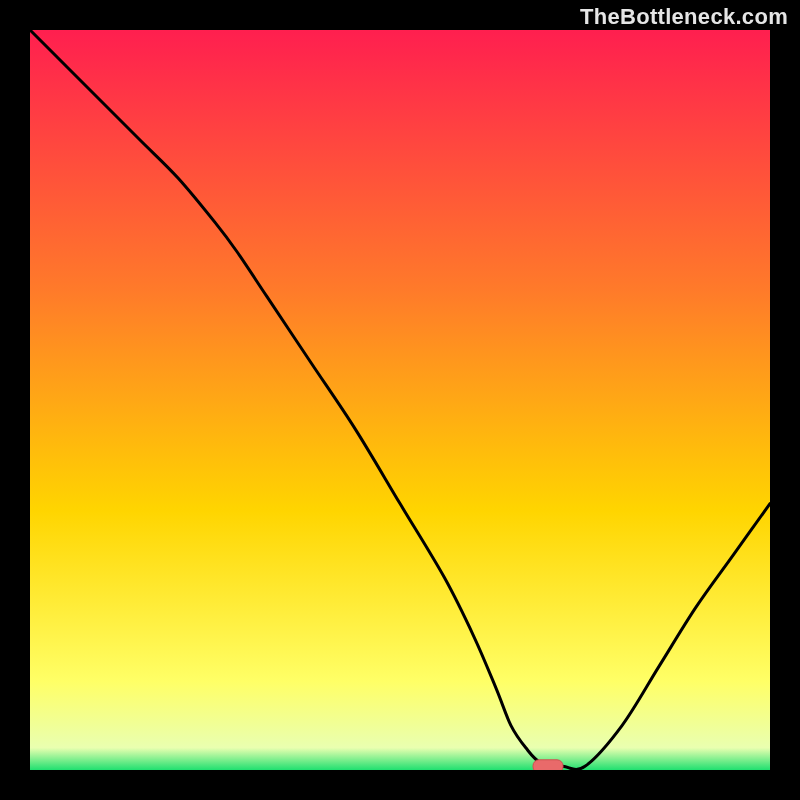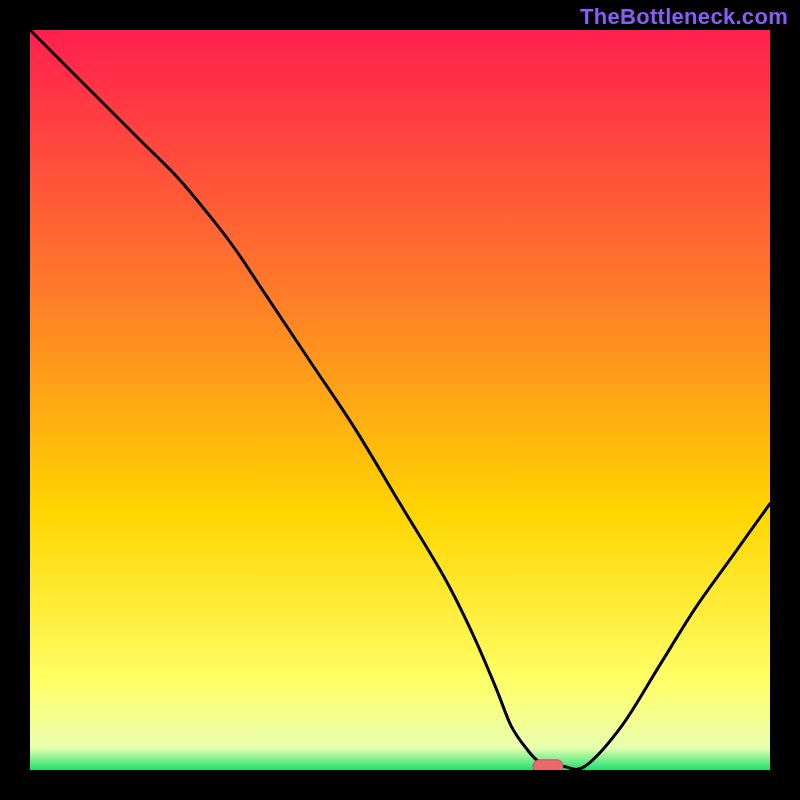--- a/index.html
+++ b/index.html
@@ -14,21 +14,21 @@
   .wrapper {
     width: 800px;
     height: 800px;
     position: relative;
     background: #000;
   }
   .watermark {
     position: absolute;
     top: 4px;
     right: 12px;
-    color: #8b5cf6;
+    color: #e5e5e5;
     font-size: 22px;
     font-weight: 600;
     letter-spacing: 0.3px;
   }
   svg.plot {
     position: absolute;
     left: 30px;
     top: 30px;
     width: 740px;
     height: 740px;

